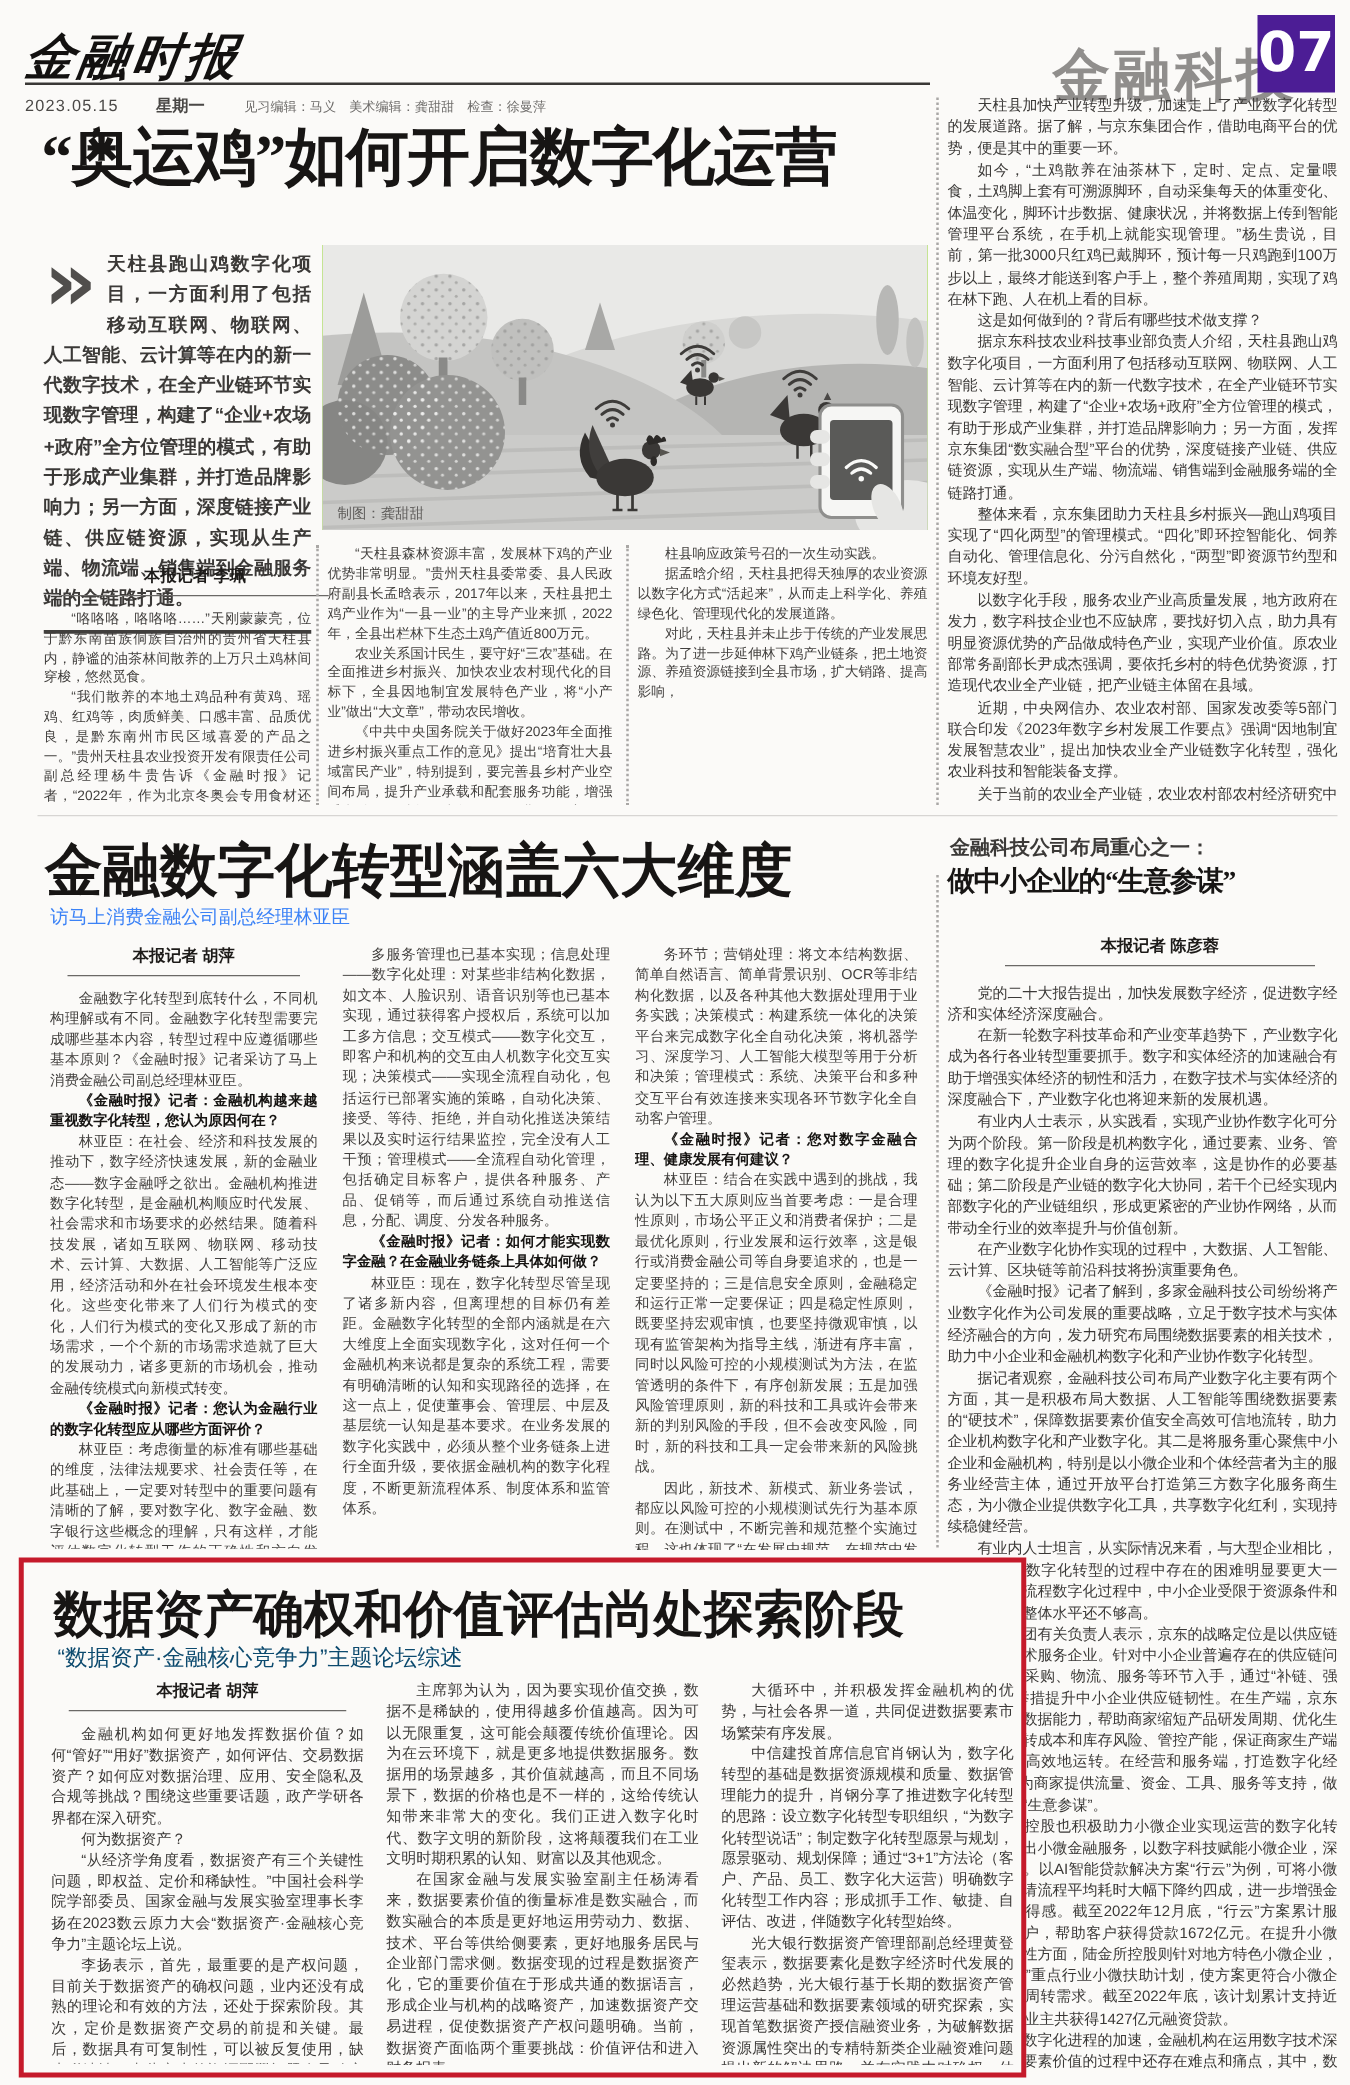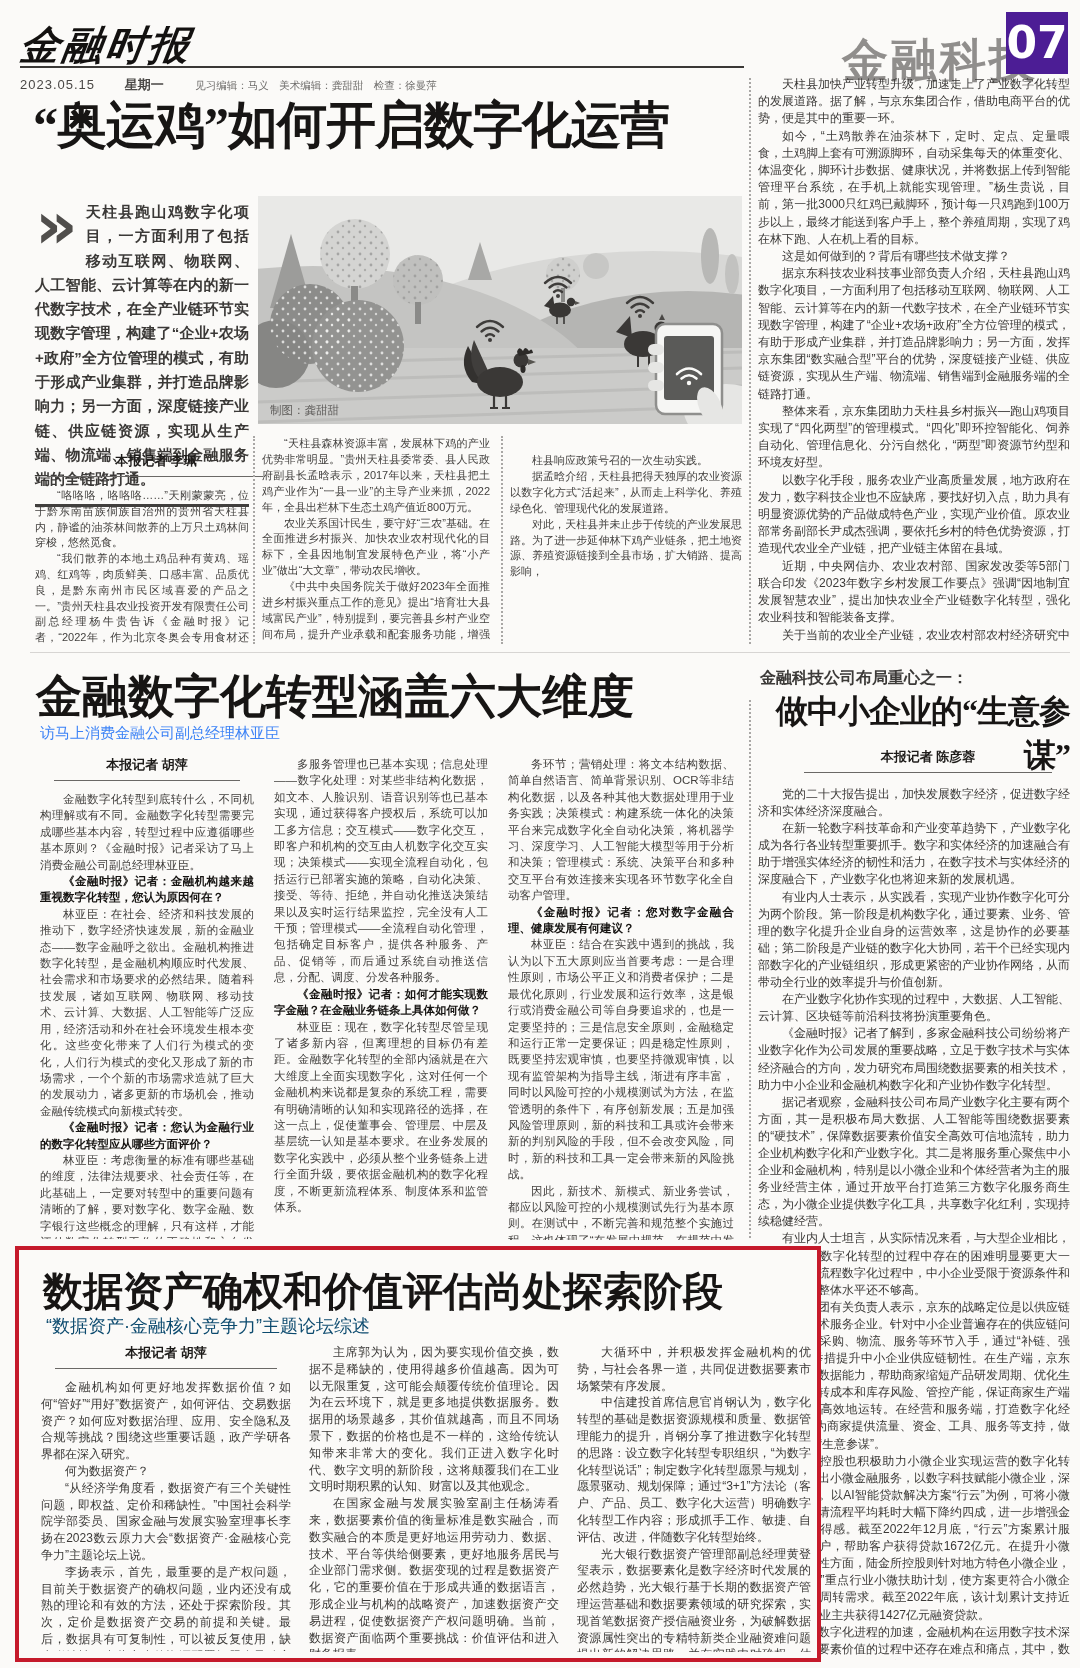--- a/index.html
+++ b/index.html
@@ -154,21 +154,21 @@
       </g>
       <text x="12" y="218" font-size="11.5" fill="#5e5c5a">制图：龚甜甜</text>
     </svg>
   </div>
 
   <div class="abs col" style="left:262px;top:436px;width:228px;height:208px;font-size:11px;line-height:15.9px;color:#413f3d;">
       <p>“天柱县森林资源丰富，发展林下鸡的产业优势非常明显。”贵州天柱县委常委、县人民政府副县长孟晗表示，2017年以来，天柱县把土鸡产业作为“一县一业”的主导产业来抓，2022年，全县出栏林下生态土鸡产值近800万元。</p>
       <p>农业关系国计民生，要守好“三农”基础。在全面推进乡村振兴、加快农业农村现代化的目标下，全县因地制宜发展特色产业，将“小产业”做出“大文章”，带动农民增收。</p>
       <p>《中共中央国务院关于做好2023年全面推进乡村振兴重点工作的意见》提出“培育壮大县域富民产业”，特别提到，要完善县乡村产业空间布局，提升产业承载和配套服务功能，增强重点镇集聚功能，实施“一县一业”强县富民工程。</p>
     </div>
-  <div class="abs col" style="left:510px;top:453px;width:232px;height:208px;font-size:11px;line-height:15.9px;color:#413f3d;">
+  <div class="abs col" style="left:510px;top:436px;width:232px;height:208px;font-size:11px;line-height:15.9px;color:#413f3d;">
       <p>柱县响应政策号召的一次生动实践。</p>
       <p>据孟晗介绍，天柱县把得天独厚的农业资源以数字化方式“活起来”，从而走上科学化、养殖绿色化、管理现代化的发展道路。</p>
       <p>对此，天柱县并未止步于传统的产业发展思路。为了进一步延伸林下鸡产业链条，把土地资源、养殖资源链接到全县市场，扩大销路、提高影响，</p>
     </div>
   <div class="abs col" style="left:758px;top:76px;width:312px;height:568px;font-size:12px;line-height:17.2px;color:#3b3937;">
       <p>天柱县加快产业转型升级，加速走上了产业数字化转型的发展道路。据了解，与京东集团合作，借助电商平台的优势，便是其中的重要一环。</p>
       <p>如今，“土鸡散养在油茶林下，定时、定点、定量喂食，土鸡脚上套有可溯源脚环，自动采集每天的体重变化、体温变化，脚环计步数据、健康状况，并将数据上传到智能管理平台系统，在手机上就能实现管理。”杨生贵说，目前，第一批3000只红鸡已戴脚环，预计每一只鸡跑到100万步以上，最终才能送到客户手上，整个养殖周期，实现了鸡在林下跑、人在机上看的目标。</p>
       <p>这是如何做到的？背后有哪些技术做支撑？</p>
       <p>据京东科技农业科技事业部负责人介绍，天柱县跑山鸡数字化项目，一方面利用了包括移动互联网、物联网、人工智能、云计算等在内的新一代数字技术，在全产业链环节实现数字管理，构建了“企业+农场+政府”全方位管理的模式，有助于形成产业集群，并打造品牌影响力；另一方面，发挥京东集团“数实融合型”平台的优势，深度链接产业链、供应链资源，实现从生产端、物流端、销售端到金融服务端的全链路打通。</p>
       <p>整体来看，京东集团助力天柱县乡村振兴—跑山鸡项目实现了“四化两型”的管理模式。“四化”即环控智能化、饲养自动化、管理信息化、分污自然化，“两型”即资源节约型和环境友好型。</p>
@@ -207,21 +207,21 @@
   <div class="abs col" style="left:508px;top:756px;width:226px;height:484px;font-size:11.5px;line-height:16.4px;color:#413f3d;">
       <p>务环节；营销处理：将文本结构数据、简单自然语言、简单背景识别、OCR等非结构化数据，以及各种其他大数据处理用于业务实践；决策模式：构建系统一体化的决策平台来完成数字化全自动化决策，将机器学习、深度学习、人工智能大模型等用于分析和决策；管理模式：系统、决策平台和多种交互平台有效连接来实现各环节数字化全自动客户管理。</p>
       <p class="q">《金融时报》记者：您对数字金融合理、健康发展有何建议？</p>
       <p>林亚臣：结合在实践中遇到的挑战，我认为以下五大原则应当首要考虑：一是合理性原则，市场公平正义和消费者保护；二是最优化原则，行业发展和运行效率，这是银行或消费金融公司等自身要追求的，也是一定要坚持的；三是信息安全原则，金融稳定和运行正常一定要保证；四是稳定性原则，既要坚持宏观审慎，也要坚持微观审慎，以现有监管架构为指导主线，渐进有序丰富，同时以风险可控的小规模测试为方法，在监管透明的条件下，有序创新发展；五是加强风险管理原则，新的科技和工具或许会带来新的判别风险的手段，但不会改变风险，同时，新的科技和工具一定会带来新的风险挑战。</p>
       <p>因此，新技术、新模式、新业务尝试，都应以风险可控的小规模测试先行为基本原则。在测试中，不断完善和规范整个实施过程，这也体现了“在发展中规范，在规范中发展”的原则；在落地实施上，要考虑到金融行业的实际情况，把握好步调和节奏。</p>
     </div>
 </div>
 
 <div>
   <div class="abs" style="left:760px;top:668px;font-size:16px;font-weight:bold;color:#3c3a38;">金融科技公司布局重心之一：</div>
-  <div class="abs headline" style="left:758px;top:690px;width:312px;font-size:32px;letter-spacing:-1px;text-align:right;">做中小企业的“生意参谋”</div>
+  <div class="abs headline" style="left:758px;top:690px;width:312px;font-size:22px;letter-spacing:-1px;">做中小企业的“生意参谋”</div>
   <div class="abs byline" style="left:790px;top:748px;width:248px;">本报记者 陈彦蓉</div>
   <div class="abs col" style="left:758px;top:786px;width:312px;height:874px;font-size:12px;line-height:17.1px;color:#3b3937;">
       <p>党的二十大报告提出，加快发展数字经济，促进数字经济和实体经济深度融合。</p>
       <p>在新一轮数字科技革命和产业变革趋势下，产业数字化成为各行各业转型重要抓手。数字和实体经济的加速融合有助于增强实体经济的韧性和活力，在数字技术与实体经济的深度融合下，产业数字化也将迎来新的发展机遇。</p>
       <p>有业内人士表示，从实践看，实现产业协作数字化可分为两个阶段。第一阶段是机构数字化，通过要素、业务、管理的数字化提升企业自身的运营效率，这是协作的必要基础；第二阶段是产业链的数字化大协同，若干个已经实现内部数字化的产业链组织，形成更紧密的产业协作网络，从而带动全行业的效率提升与价值创新。</p>
       <p>在产业数字化协作实现的过程中，大数据、人工智能、云计算、区块链等前沿科技将扮演重要角色。</p>
       <p>《金融时报》记者了解到，多家金融科技公司纷纷将产业数字化作为公司发展的重要战略，立足于数字技术与实体经济融合的方向，发力研究布局围绕数据要素的相关技术，助力中小企业和金融机构数字化和产业协作数字化转型。</p>
       <p>据记者观察，金融科技公司布局产业数字化主要有两个方面，其一是积极布局大数据、人工智能等围绕数据要素的“硬技术”，保障数据要素价值安全高效可信地流转，助力企业机构数字化和产业数字化。其二是将服务重心聚焦中小企业和金融机构，特别是以小微企业和个体经营者为主的服务业经营主体，通过开放平台打造第三方数字化服务商生态，为小微企业提供数字化工具，共享数字化红利，实现持续稳健经营。</p>
       <p>有业内人士坦言，从实际情况来看，与大型企业相比，中小企业在数字化转型的过程中存在的困难明显要更大一些。在业务流程数字化过程中，中小企业受限于资源条件和意识不足，整体水平还不够高。</p>
       <p>京东集团有关负责人表示，京东的战略定位是以供应链为基础的技术服务企业。针对中小企业普遍存在的供应链问题，京东从采购、物流、服务等环节入手，通过“补链、强链、固链”举措提升中小企业供应链韧性。在生产端，京东通过输出大数据能力，帮助商家缩短产品研发周期、优化生产、降低周转成本和库存风险、管控产能，保证商家生产端能够精准、高效地运转。在经营和服务端，打造数字化经营“锦囊”，为商家提供流量、资金、工具、服务等支持，做中小企业的“生意参谋”。</p>

